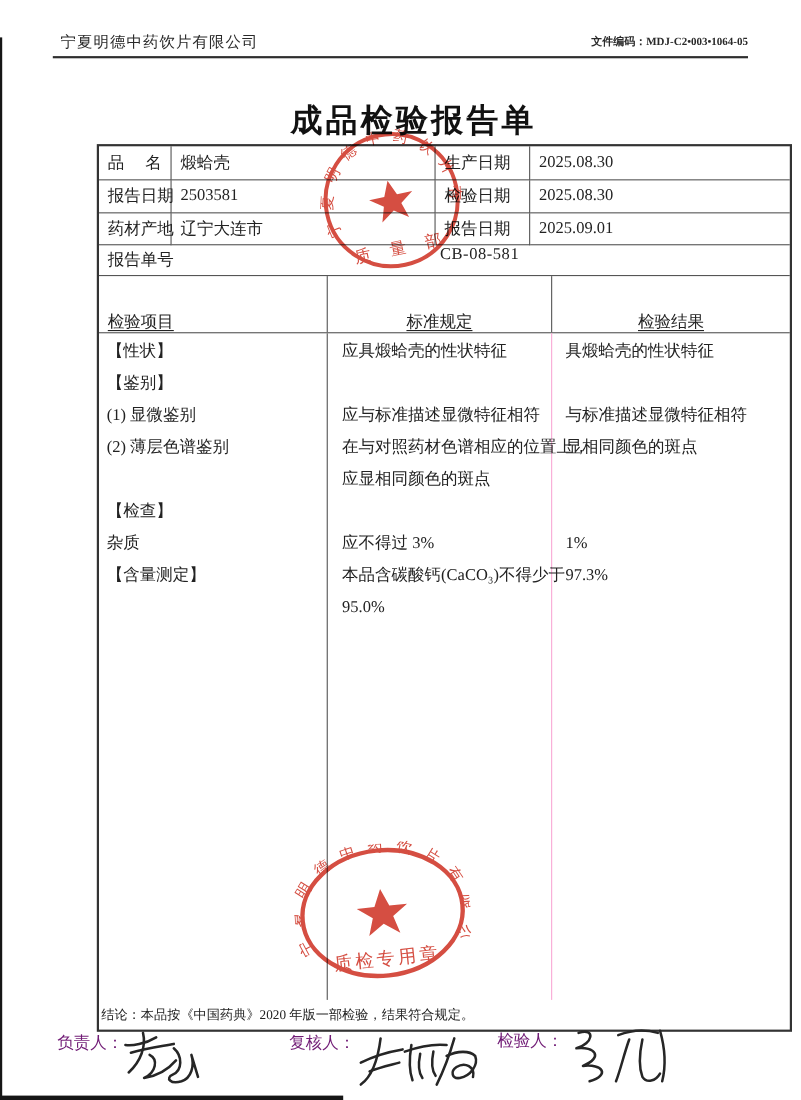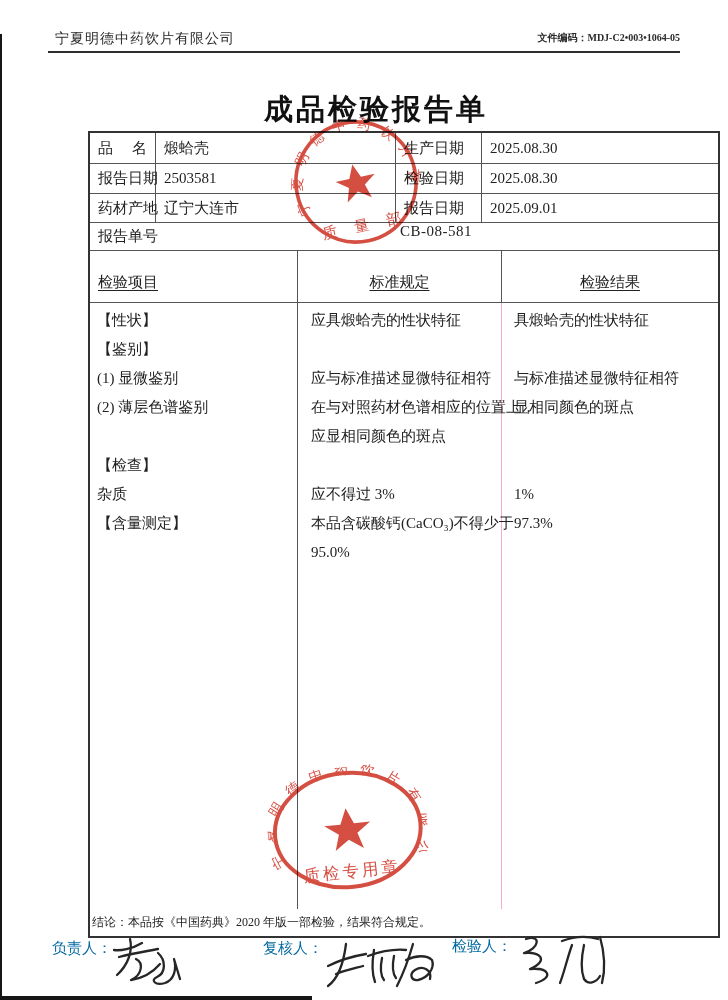--- a/index.html
+++ b/index.html
@@ -25,38 +25,38 @@
   .cell{display:flex;align-items:center;padding:0 8px;font-size:15px;
         border-bottom:1px solid #555;box-sizing:border-box;white-space:nowrap;}
   .cell.vline{border-right:1px solid #555;}
   .cell .spread{flex:1;text-align:justify;text-align-last:justify;}
   .report-row{position:relative;height:28px;border-bottom:1px solid #555;box-sizing:border-box;}
   .report-row .lbl{position:absolute;left:8px;top:4px;font-size:15px;}
   .report-row .val{position:absolute;left:310px;top:0;font-size:15px;letter-spacing:.5px;}
 
   .cols-header{display:grid;grid-template-columns:208px 204px auto;height:52px;
                border-bottom:1px solid #555;box-sizing:border-box;}
-  .cols-header .hc{display:flex;align-items:center;padding-top:12px;font-size:15px;box-sizing:border-box;}
+  .cols-header .hc{display:flex;align-items:flex-end;padding-top:12px;font-size:15px;box-sizing:border-box;}
   .cols-header .hc span{text-decoration:underline;text-underline-offset:3px;}
   .h1c{justify-content:flex-start;padding-left:8px;border-right:1px solid #555;}
   .h2c{justify-content:center;border-right:1px solid #555;}
   .h3c{justify-content:center;}
 
   .cols-body{display:grid;grid-template-columns:208px 204px auto;height:606px;box-sizing:border-box;}
   .bc{padding-top:3px;font-size:15px;box-sizing:border-box;}
   .b1{padding-left:7px;border-right:1px solid #555;}
   .b2{padding-left:13px;border-right:1px solid #f9a8d4;}
   .b3{padding-left:12px;}
   .bc .line{line-height:29px;height:29px;white-space:nowrap;}
 
   .conclusion{height:27px;display:flex;align-items:center;padding-left:2px;
               font-size:12px;box-sizing:border-box;white-space:nowrap;}
 
   
-  .sig-label{position:absolute;font-size:15px;color:#0369a1;}
+  .sig-label{position:absolute;font-size:15px;color:#701a75;}
   .sig{position:absolute;}
   .sig path{fill:none;stroke:#262626;stroke-width:2.3;stroke-linecap:round;stroke-linejoin:round;}
 
   
   .stamp{position:absolute;mix-blend-mode:multiply;opacity:.88;}
   .stamp *{font-family:"Liberation Serif","DejaVu Serif",serif;}
 </style>
 </head>
 <body>
 

